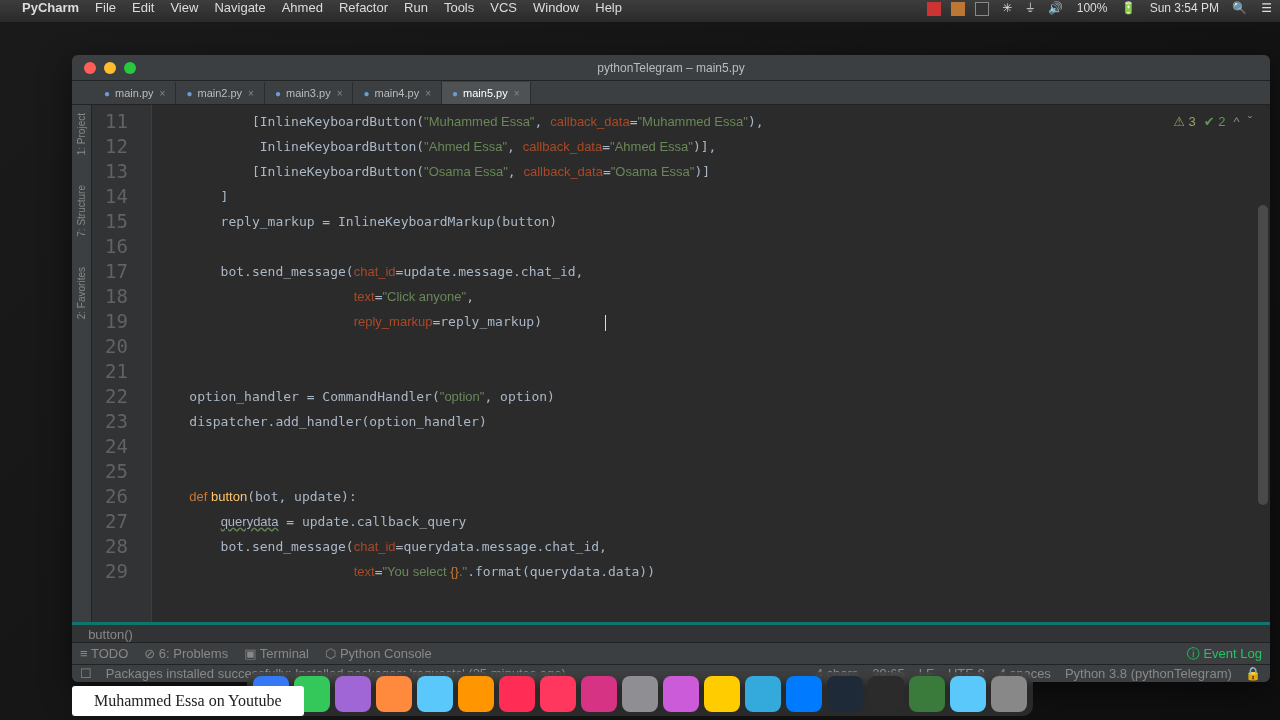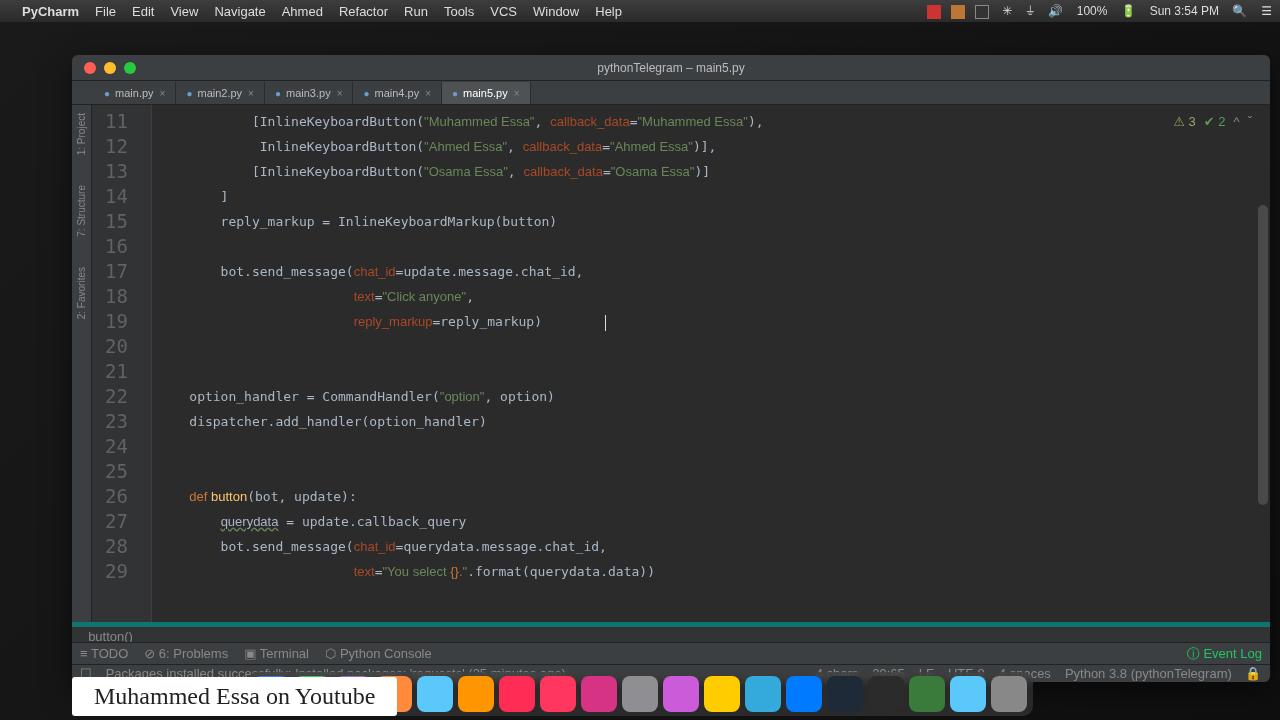--- a/index.html
+++ b/index.html
@@ -1,17 +1,17 @@
 <!DOCTYPE html>
 <html><head>
 <meta charset="utf-8">
 <style>
 *{margin:0;padding:0;box-sizing:border-box;font-family:-apple-system,BlinkMacSystemFont,"Segoe UI",sans-serif;font-size:13px;user-select:none}
 body{width:1280px;height:720px;background:#1a1a1a;overflow:hidden;position:relative}
-.menubar{height:22px;background:linear-gradient(#3d3d3d,#2a2a2a);display:flex;align-items:center;color:#ddd;padding:9px 8px;font-size:13px}
+.menubar{height:22px;background:linear-gradient(#3d3d3d,#2a2a2a);display:flex;color:#ddd;padding:0 8px;font-size:13px}
 .menubar .apple{font-size:14px;margin-right:14px}
 .menubar .app{font-weight:600;margin-right:16px}
 .menubar .mitem{margin-right:16px;cursor:default}
 .menubar .spacer{flex:1}
 .menubar .right span{margin-left:10px;font-size:12px}
 .menubar .right .boxicon{display:inline-block;width:14px;height:14px;background:#c33;vertical-align:middle;margin-left:6px}
 .menubar .right .boxicon.b2{background:#b73}
 .menubar .right .boxicon.b3{background:#333;border:1px solid #888}
 .desktop{position:absolute;top:22px;left:0;right:0;bottom:0;background:linear-gradient(135deg,#1a1a1a,#0f0f0f)}
 .window{position:absolute;top:33px;left:72px;right:10px;bottom:38px;background:#2b2b2b;border-radius:6px;box-shadow:0 10px 30px rgba(0,0,0,.5);display:flex;flex-direction:column;overflow:hidden}
@@ -42,29 +42,29 @@
 .code .k{color:#cc7832}
 .code .s{color:#6a8759}
 .code .p{color:#aa4926}
 .code .fn{color:#ffc66d}
 .code .wavy{text-decoration:underline wavy #6a8759}
 .code .cursor{display:inline-block;width:1px;height:16px;background:#ddd;vertical-align:middle}
 .badges{position:absolute;top:4px;right:18px;color:#888;font-size:11px;display:flex;gap:8px;align-items:center}
 .badges .warn{color:#a0a060}
 .badges .ok{color:#5a9a5a}
 .scrollbar{position:absolute;right:2px;top:100px;width:10px;height:300px;background:#4a4a4a;border-radius:5px}
-.breadc{height:20px;background:#313335;border-top:5px solid #0f766e;color:#888;font-size:11px;padding:2px 10px}
+.breadc{height:20px;background:#313335;border-top:3px solid #0f766e;color:#888;font-size:11px;padding:2px 10px}
 .bottombar{height:22px;background:#3c3f41;border-top:1px solid #222;display:flex;align-items:center;padding:0 8px;color:#888;font-size:11px;gap:16px}
 .bottombar .flex{flex:1}
 .bottombar .evlog{color:#22c55e}
 .msgbar{height:18px;background:#3c3f41;color:#888;font-size:10px;padding:1px 8px;display:flex;gap:14px;border-top:1px solid #222}
 .msgbar .flex{flex:1}
 .dock{position:absolute;bottom:4px;left:50%;transform:translateX(-50%);height:44px;background:rgba(60,60,60,.6);border-radius:10px;padding:4px 6px;display:flex;gap:5px;align-items:center;backdrop-filter:blur(4px)}
 .dockicon{width:36px;height:36px;border-radius:8px;display:flex;align-items:center;justify-content:center;font-size:20px}
-.caption{position:absolute;bottom:4px;left:72px;background:#fff;color:#222;padding:6px 22px;font-size:24px;border-radius:3px;z-index:10;font-family:Georgia,serif}
+.caption{position:absolute;bottom:4px;left:72px;background:#fff;color:#222;padding:6px 22px;font-size:16px;border-radius:3px;z-index:10;font-family:Georgia,serif}
 </style>
 </head>
 <body>
 
 <div class="menubar">
   <span class="apple"></span>
   <span class="app">PyCharm</span>
   <span id="menu-items"><span class="mitem">File</span><span class="mitem">Edit</span><span class="mitem">View</span><span class="mitem">Navigate</span><span class="mitem">Ahmed</span><span class="mitem">Refactor</span><span class="mitem">Run</span><span class="mitem">Tools</span><span class="mitem">VCS</span><span class="mitem">Window</span><span class="mitem">Help</span></span>
   <span class="spacer"></span>
   <span class="right">

